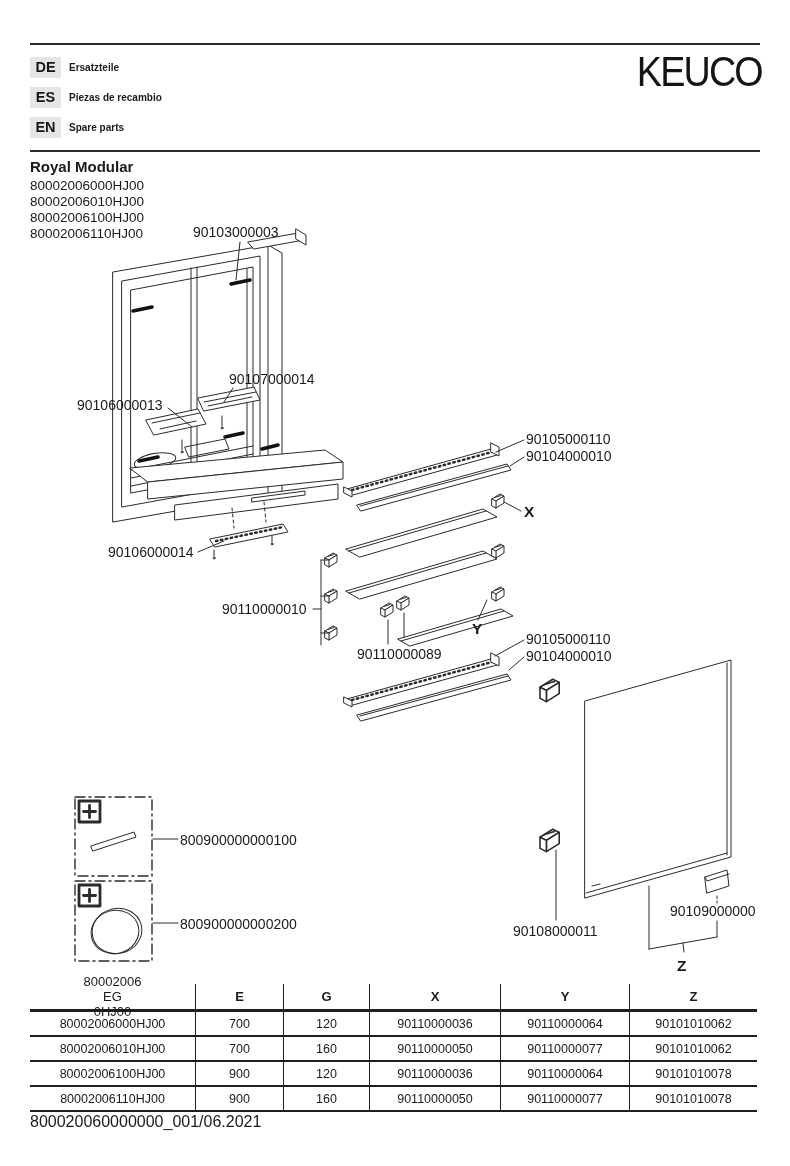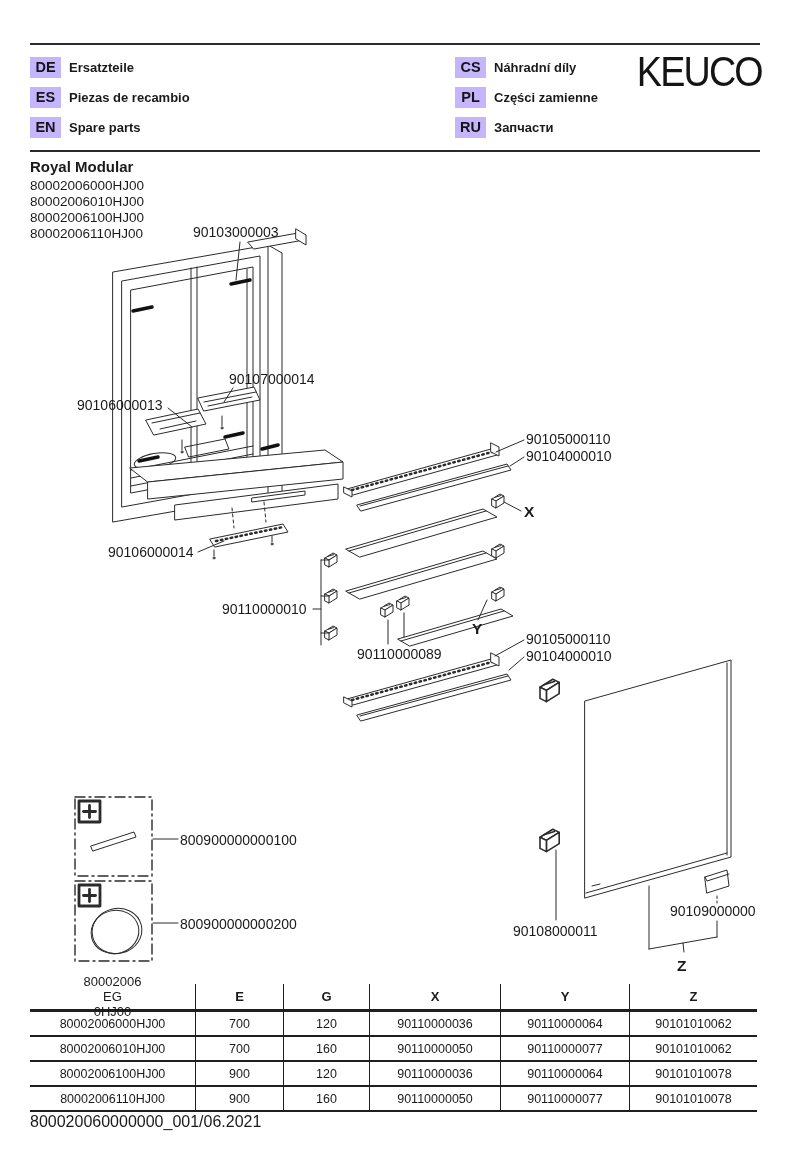--- a/index.html
+++ b/index.html
@@ -4,23 +4,23 @@
 <style>
   html,body{margin:0;padding:0;background:#e8e8e8;}
   .page{position:relative;width:790px;height:1166px;background:#ffffff;
         font-family:"Liberation Sans",sans-serif;color:#1a1a1a;overflow:hidden;margin:0 auto;}
   .rule{position:absolute;left:30px;width:730px;height:2px;background:#2b2b2b;}
   #rule-top{top:43px;} #rule-mid{top:150px;}
 
   .lang-col{position:absolute;top:56px;}
   #lang-col-1{left:30px;} #lang-col-2{left:243px;} #lang-col-3{left:455px;}
   .lang-row{display:flex;align-items:center;height:22px;margin-bottom:8px;}
-  .lang-badge{width:31px;height:21px;background:#c4b5fd;color:#141414;font-weight:bold;
+  .lang-badge{width:31px;height:21px;background:#e5e5e5;color:#141414;font-weight:bold;
               font-size:14.5px;display:flex;align-items:center;justify-content:center;flex:0 0 31px;}
-  .lang-label{font-weight:bold;font-size:13px;margin-left:8px;white-space:nowrap;}
+  .lang-label{font-weight:bold;font-size:10px;margin-left:8px;white-space:nowrap;}
 
   .brand{position:absolute;top:48px;right:28px;font-size:41px;font-weight:400;
          letter-spacing:-2px;transform:scaleX(.92) scaleY(1.04);transform-origin:right top;color:#141414;}
 
   .product-title{position:absolute;left:30px;top:158px;font-size:15px;font-weight:bold;}
   .product-codes{position:absolute;left:30px;top:178px;font-size:13.5px;line-height:16px;}
 
   svg.diagram{position:absolute;left:0;top:0;width:790px;height:1166px;}
   svg text{font-family:"Liberation Sans",sans-serif;font-size:14px;fill:#1a1a1a;}
   svg text.marker{font-weight:bold;font-size:15.5px;}
@@ -51,34 +51,20 @@
     <div class="lang-row">
       <span class="lang-badge">ES</span>
       <span class="lang-label">Piezas de recambio</span>
     </div>
     <div class="lang-row">
       <span class="lang-badge">EN</span>
       <span class="lang-label">Spare parts</span>
     </div>
   </div>
   <div class="lang-col" id="lang-col-2">
-  </div>
-  <div class="lang-col" id="lang-col-3">
-    <div class="lang-row">
-      <span class="lang-badge">CS</span>
-      <span class="lang-label">Náhradní díly</span>
-    </div>
-    <div class="lang-row">
-      <span class="lang-badge">PL</span>
-      <span class="lang-label">Części zamienne</span>
-    </div>
-    <div class="lang-row">
-      <span class="lang-badge">RU</span>
-      <span class="lang-label">Запчасти</span>
-    </div>
   </div>
 
   <div class="brand">KEUCO</div>
 
   <div class="product-title">Royal Modular</div>
   <div class="product-codes">
     <div>80002006000HJ00</div>
     <div>80002006010HJ00</div>
     <div>80002006100HJ00</div>
     <div>80002006110HJ00</div>

